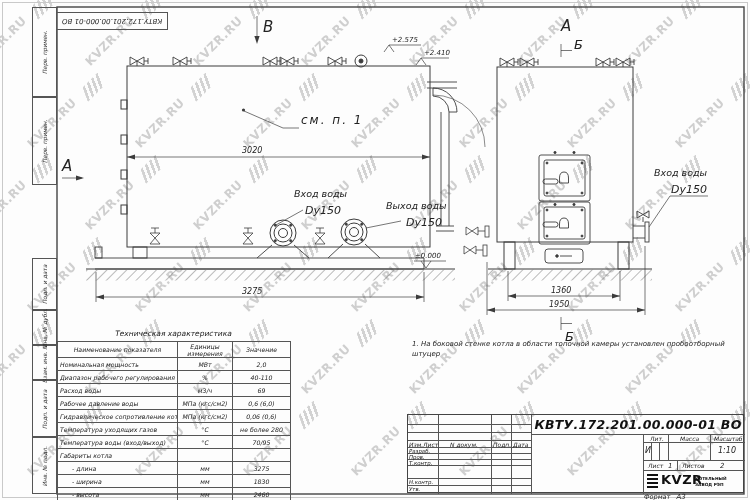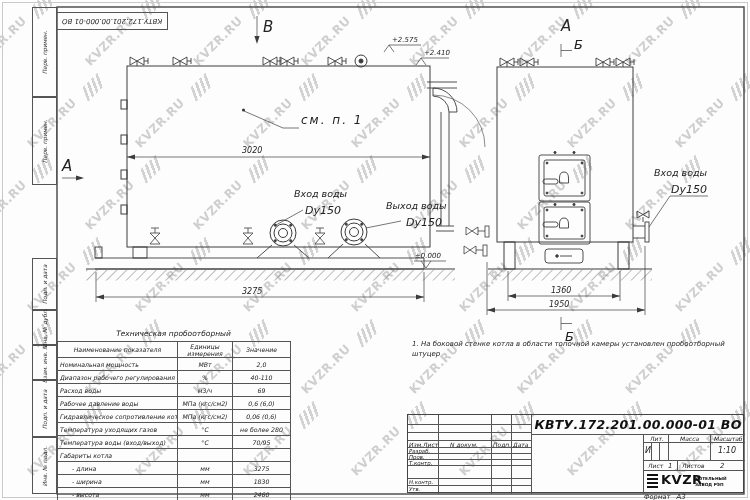--- a/index.html
+++ b/index.html
@@ -439,21 +439,21 @@
   <div class="mcell" style="top:345px;height:35px;">
       <span>Взам. инв. №</span>
     </div>
   <div class="mcell" style="top:380px;height:57px;">
       <span>Подп. и дата</span>
     </div>
   <div class="mcell" style="top:437px;height:57px;">
       <span>Инв. № подл.</span>
     </div>
 
-  <div class="spec-title">Техническая пробоотборный</div>
+  <div class="spec-title">Техническая характеристика</div>
   <table class="spec">
     <colgroup>
         <col style="width:120px">
         <col style="width:55px">
         <col style="width:58px">
       </colgroup>
     <tbody>
         <tr>
       <th>Наименование показателя</th>
       <th style="white-space:normal;">Единицы измерения</th>

